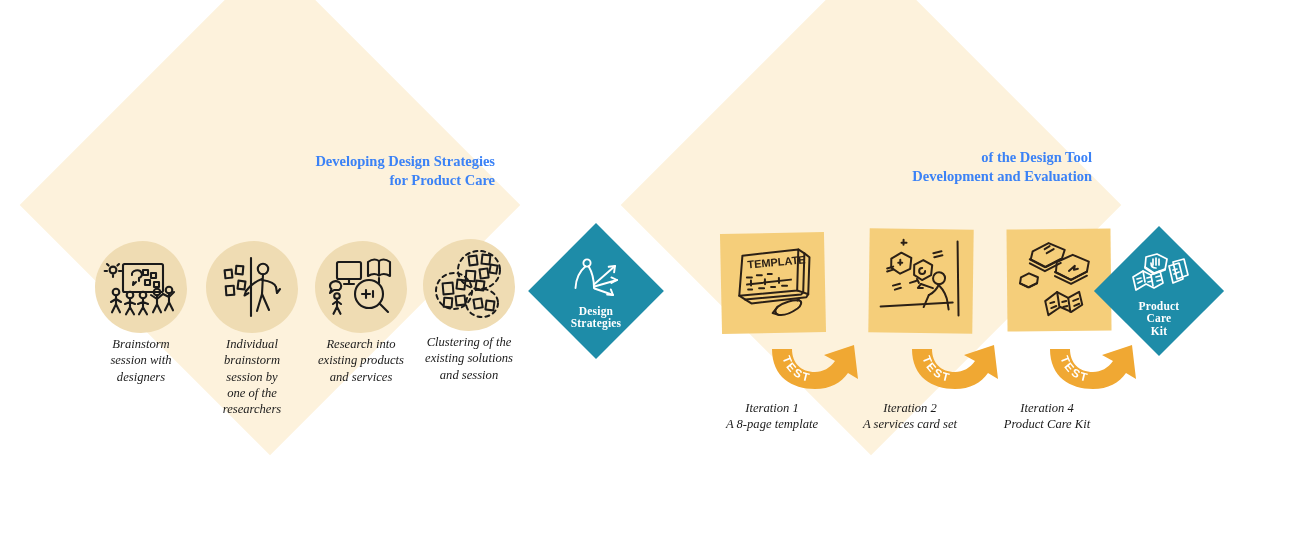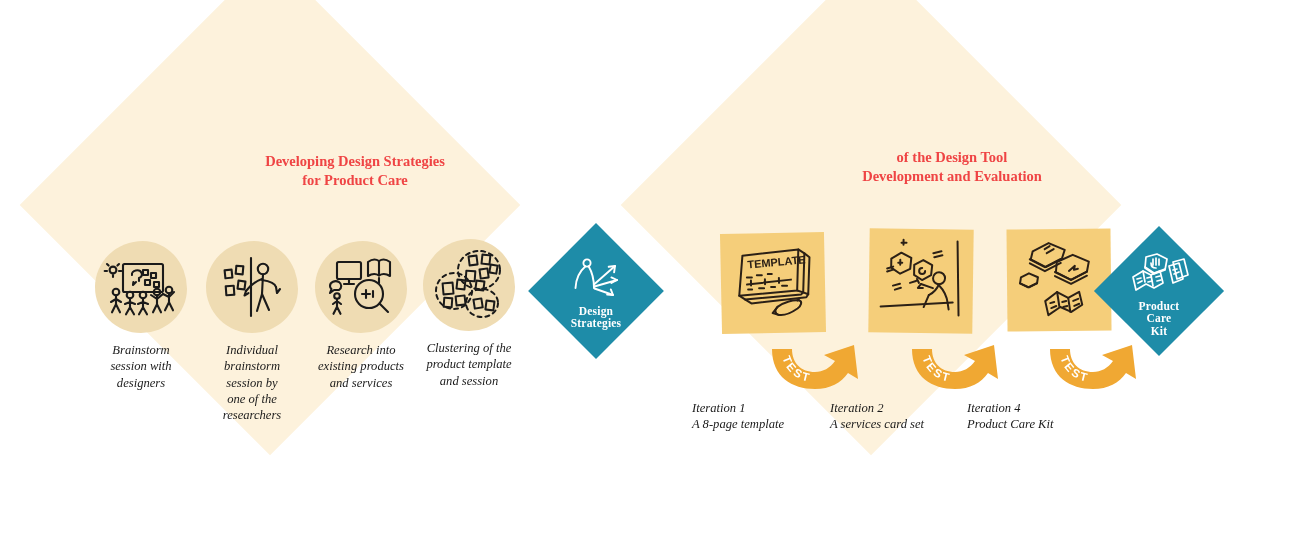--- a/index.html
+++ b/index.html
@@ -39,36 +39,36 @@
     line-height:1.08;letter-spacing:.2px;
   }
   #diamond-design .teal-label{ font-size:11.5px; margin-top:62px; }
   #diamond-kit .teal-label{ font-size:11.5px; margin-top:55px; }
   .teal-icon{position:absolute;}
   #design-icon-wrap{ top:14px; left:22px; }
   #kit-icon-wrap{ top:8px; left:16px; }
 
   
   .section-title{
-    position:absolute;text-align:center;font-weight:bold;
-    color:#ef4444;font-size:14.5px;line-height:1.32;
+    position:absolute;text-align:right;font-weight:bold;
+    color:#3b82f6;font-size:14.5px;line-height:1.32;
   }
   #title-left{ left:215px; top:152px; width:280px; }
   #title-right{ left:812px; top:148px; width:280px; }
 
   
   .phase{position:absolute;width:106px;text-align:center;}
   .phase-circle{
     width:92px;height:92px;margin:0 auto;
     background:#EFDCB3;
     border-radius:52% 48% 50% 50% / 50% 52% 48% 50%;
     display:flex;align-items:center;justify-content:center;
   }
   .phase-caption{
-    margin-top:9px;font-style:italic;font-size:12.6px;
+    margin-top:3px;font-style:italic;font-size:12.6px;
     line-height:1.30;color:#1a1a1a;
   }
   #phase-0{ left:88px; top:241px; }
   #phase-1{ left:199px; top:241px; }
   #phase-2{ left:308px; top:241px; }
   #phase-3{ left:416px; top:239px; }
 
   
   .iteration{position:absolute;width:150px;text-align:center;}
   .sticky-card{
@@ -79,21 +79,21 @@
   .iter-caption{
     margin-top:0;font-style:italic;font-size:12.6px;
     line-height:1.30;color:#1a1a1a;
   }
   #iter-0{ left:698px; top:233px; }
   #iter-1{ left:846px; top:229px; }
   #iter-2{ left:984px; top:229px; }
   #iter-0 .sticky-card{ transform:rotate(-1.2deg); }
   #iter-1 .sticky-card{ transform:rotate(0.8deg); height:104px;}
   #iter-2 .sticky-card{ transform:rotate(-0.6deg); height:102px;}
-  .iter-caption-block{ position:absolute; width:160px; }
+  .iter-caption-block{ position:absolute; width:160px; text-align:center;}
   #cap-0{ left:692px; top:400px; }
   #cap-1{ left:830px; top:400px; }
   #cap-2{ left:967px; top:400px; }
 
   
   .test-arrow{position:absolute;}
   #test-0{ left:768px; top:339px; }
   #test-1{ left:908px; top:339px; }
   #test-2{ left:1046px; top:339px; }
 
@@ -215,21 +215,21 @@
           <rect x="27" y="33" width="8" height="9" transform="rotate(6 31 37)"></rect>
           <rect x="14" y="51" width="8" height="9" transform="rotate(4 18 55)"></rect>
           <rect x="26" y="49" width="9" height="9" transform="rotate(-6 30 53)"></rect>
           <rect x="44" y="52" width="8" height="9" transform="rotate(-9 48 56)"></rect>
           <rect x="56" y="54" width="8" height="9" transform="rotate(7 60 58)"></rect>
         </g>
       </svg>
     </div>
     <div class="phase-caption">
       <div>Clustering of the</div>
-      <div>product template</div>
+      <div>existing solutions</div>
       <div>and session</div>
     </div>
   </div>
 
   <div class="teal-diamond" id="diamond-design">
     <div class="teal-inner">
       <div class="teal-icon" id="design-icon-wrap">
         <svg width="54" height="44" viewBox="0 0 54 44">
           <g fill="none" stroke="#ffffff" stroke-width="1.9" stroke-linecap="round" stroke-linejoin="round">
             <circle cx="17" cy="6" r="3.6"></circle>

